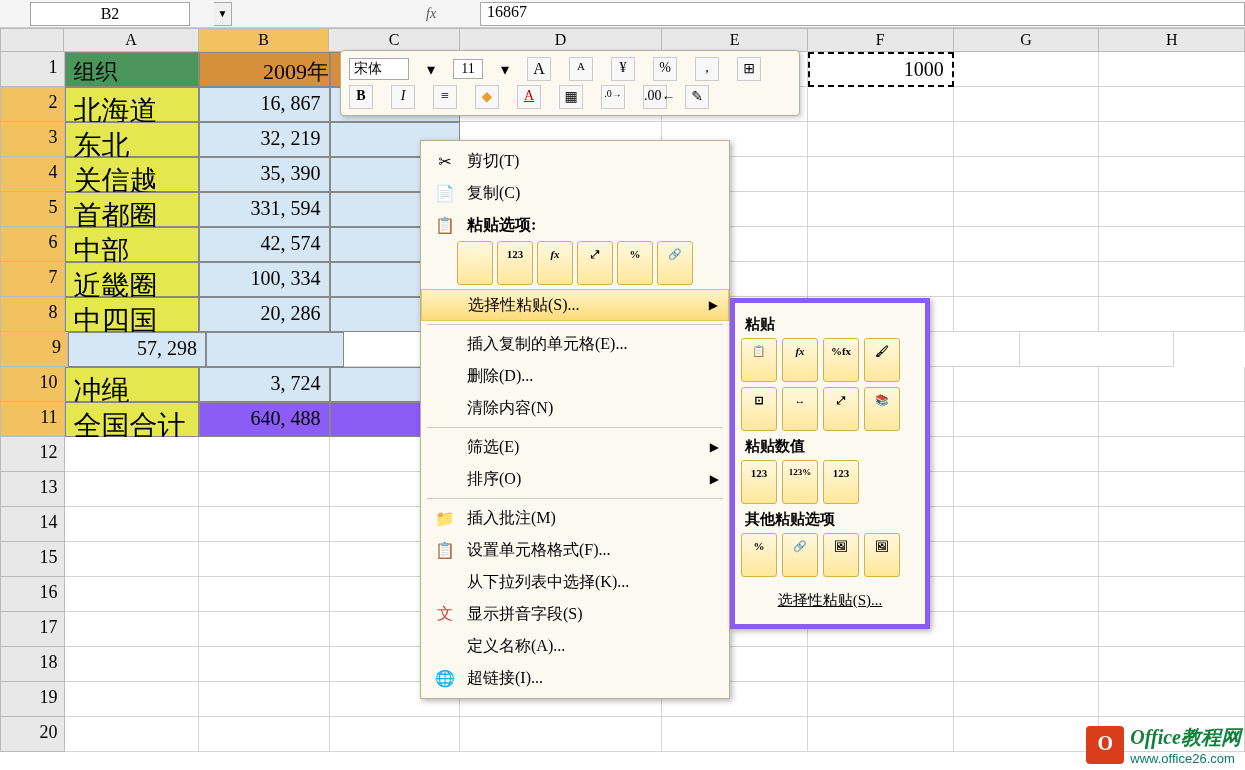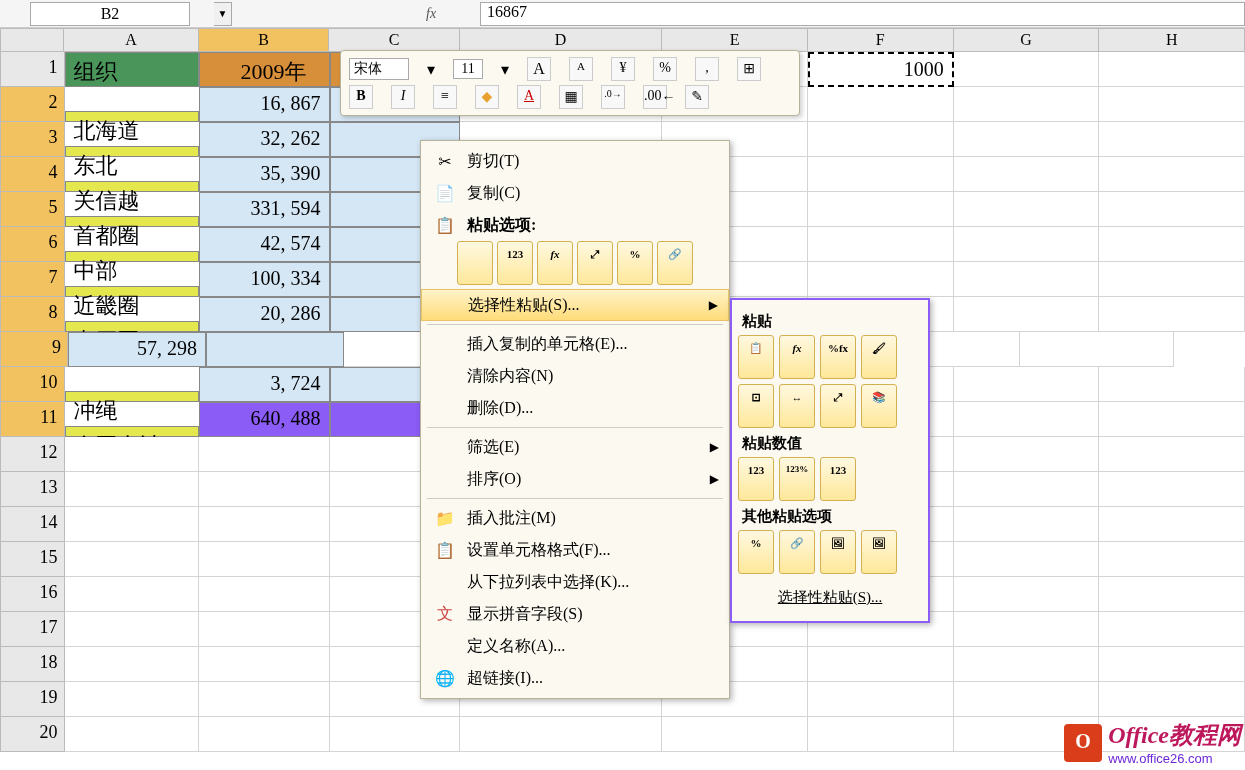--- a/index.html
+++ b/index.html
@@ -15,22 +15,22 @@
     .col-headers { display: flex; height: 24px; }
     .corner { width: 68px; background: #e8e8e8; border: 1px solid #bbb; }
     .col-head { background: #e8e8e8; border: 1px solid #bbb; border-left: none; text-align: center; font-size: 16px; padding-top: 2px; }
     .col-head.sel { background: #f2c160; }
     
     .row { display: flex; height: 35px; }
     .row-head { width: 68px; background: #e8e8e8; border: 1px solid #bbb; border-top: none; text-align: right; padding-right: 6px; font-size: 18px; padding-top: 5px; }
     .row-head.sel { background: #f2c160; }
     .cell { border: 1px solid #d4d4d4; border-top: none; border-left: none; text-align: right; padding-right: 8px; font-size: 20px; padding-top: 4px; background: #fff; }
     .cell.hdr-a { background: #4a965a; color: #000; text-align: left; padding-left: 8px; padding-right: 0; font-size: 22px; border: 1px solid #888; }
-    .cell.hdr-b { background: #d88f3a; text-align: center; padding-left: 18px; padding-right: 0; font-size: 22px; border: 1px solid #888; }
-    .cell.lab { background: #e4e84e; text-align: left; padding-left: 8px; padding-right: 0; font-size: 22px; border: 1px solid #888; margin-top: 24px; }
+    .cell.hdr-b { background: #d88f3a; text-align: right; padding-left: 18px; padding-right: 0; font-size: 22px; border: 1px solid #888; }
+    .cell.lab { background: #e4e84e; text-align: left; padding-left: 8px; padding-right: 0; font-size: 28px; border: 1px solid #888; }
     .cell.data { background: #d5e6f5; border: 1px solid #888; }
     .cell.total { background: #8b5cf6; border: 1px solid #888; }
     .cell.marquee { border: 2px dashed #000; }
     
     .sel-box { border: 3px solid #000; }
     
     
     .cA { width: 142px; } .cB { width: 138px; } .cC { width: 138px; } .cD { width: 214px; } .cE { width: 154px; } .cF { width: 154px; } .cG { width: 154px; } .cH { width: 154px; }
     
     .mini-toolbar { position: absolute; left: 340px; top: 50px; width: 460px; height: 66px; background: #fbf9f0; border: 1px solid #b9b29a; border-radius: 4px; padding: 4px 8px; box-shadow: 2px 2px 5px rgba(0,0,0,0.2); z-index: 10; }
@@ -42,29 +42,29 @@
     .context-menu { position: absolute; left: 420px; top: 140px; width: 310px; background: #fbf9f0; border: 1px solid #b9b29a; box-shadow: 2px 2px 6px rgba(0,0,0,0.3); padding: 4px 0; z-index: 11; }
     .menu-item { display: flex; align-items: center; height: 32px; padding: 0 10px; font-size: 16px; position: relative; }
     .menu-item.highlighted { background: linear-gradient(#fff3c9, #ffdc7a); border: 1px solid #e8c266; }
     .menu-icon { width: 28px; height: 24px; margin-right: 8px; display: inline-flex; align-items: center; justify-content: center; }
     .menu-arrow { position: absolute; right: 10px; font-size: 12px; }
     .menu-sep { height: 1px; background: #d0ccc0; margin: 3px 6px; }
     .menu-paste-opts { display: flex; gap: 4px; padding-left: 36px; margin-bottom: 4px; }
     
     .paste-btn { width: 36px; height: 44px; background: linear-gradient(#fff8e0, #ffe89a); border: 1px solid #d4b050; border-radius: 3px; font-size: 11px; text-align: center; padding-top: 6px; font-weight: bold; }
     
-    .submenu { position: absolute; left: 730px; top: 298px; width: 200px; background: #fbf9f0; border: 2px solid #8b5cf6; box-shadow: 2px 2px 6px rgba(0,0,0,0.3); padding: 6px; z-index: 12; }
+    .submenu { position: absolute; left: 730px; top: 298px; width: 200px; background: #fbf9f0; border: 5px solid #8b5cf6; box-shadow: 2px 2px 6px rgba(0,0,0,0.3); padding: 6px; z-index: 12; }
     .sub-title { font-size: 15px; font-weight: bold; margin: 6px 4px 4px; }
     .sub-grid { display: flex; gap: 5px; flex-wrap: wrap; margin-bottom: 6px; }
     .sub-link { text-align: center; padding: 8px 0; font-size: 15px; text-decoration: underline; }
     
     .watermark { position: absolute; right: 4px; bottom: 4px; display: flex; align-items: center; gap: 6px; z-index: 20; }
     .wm-icon { width: 38px; height: 38px; background: #d93d1a; border-radius: 4px; color: #fff; font-weight: bold; font-size: 20px; text-align: center; padding-top: 6px; }
-    .wm-text1 { font-family: "Microsoft YaHei"; font-size: 24px; color: #be185d; font-weight: bold; font-style: italic; margin-top: 40px; }
-    .wm-text2 { font-family: Arial; font-size: 13px; color: #6d28d9; display: block; }
+    .wm-text1 { font-family: "Microsoft YaHei"; font-size: 20px; color: #15803d; font-weight: bold; font-style: italic; margin-top: 40px; }
+    .wm-text2 { font-family: Arial; font-size: 13px; color: #0f766e; display: block; }
   </style>
 </head>
 <body>
 
 <div class="formula-bar">
   <div class="name-box">B2</div>
   <div class="name-box-dd">▼</div>
   <div class="fx-label">fx</div>
   <div class="formula-input">16867</div>
 </div>
@@ -101,21 +101,21 @@
     <div class="cell data cC">10, 170</div>
     <div class="cell cD">60%</div>
     <div class="cell cE"></div>
     <div class="cell cF"></div>
     <div class="cell cG"></div>
     <div class="cell cH"></div>
   </div>
   <div class="row">
       <div class="row-head sel">3</div>
       <div class="cell lab cA">东北</div>
-      <div class="cell data cB">32, 262</div>
+      <div class="cell data cB">32, 219</div>
       <div class="cell data cC"></div>
       <div class="cell cD"></div>
       <div class="cell cE"></div>
       <div class="cell cF"></div>
       <div class="cell cG"></div>
       <div class="cell cH"></div>
     </div>
   <div class="row">
       <div class="row-head sel">4</div>
       <div class="cell lab cA">关信越</div>
@@ -357,25 +357,25 @@
       <span>选择性粘贴(S)...</span>
       <span class="menu-arrow">▶</span>
     </div>
   <div class="menu-sep"></div>
   <div class="menu-item">
       <span class="menu-icon"></span>
       <span>插入复制的单元格(E)...</span>
     </div>
   <div class="menu-item">
       <span class="menu-icon"></span>
+      <span>删除(D)...</span>
+    </div>
+  <div class="menu-item">
+      <span class="menu-icon"></span>
       <span>清除内容(N)</span>
-    </div>
-  <div class="menu-item">
-      <span class="menu-icon"></span>
-      <span>删除(D)...</span>
     </div>
   <div class="menu-sep"></div>
   <div class="menu-item">
       <span class="menu-icon"></span>
       <span>筛选(E)</span>
       <span class="menu-arrow">▶</span>
     </div>
   <div class="menu-item">
       <span class="menu-icon"></span>
       <span>排序(O)</span>

